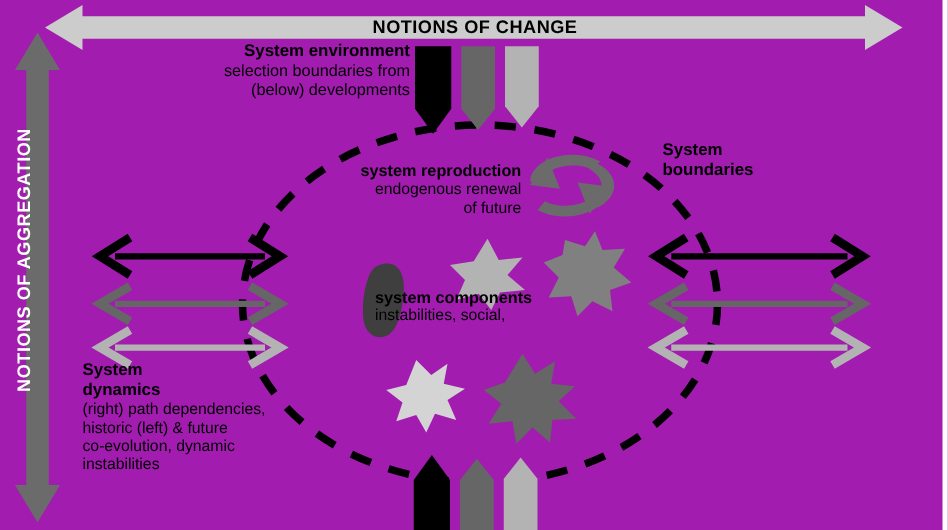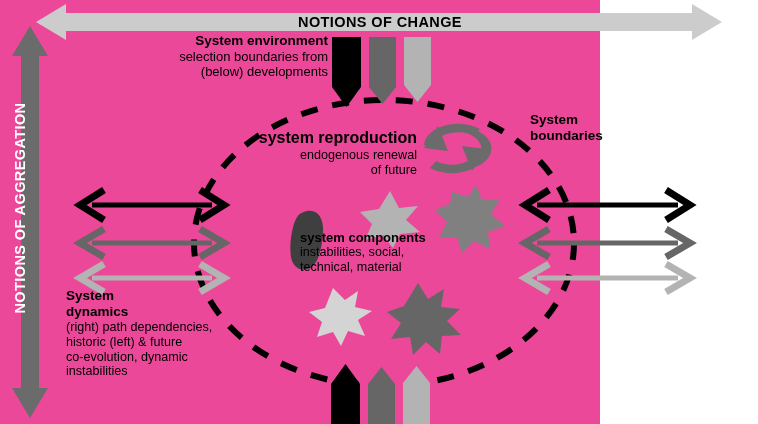--- a/index.html
+++ b/index.html
@@ -2,21 +2,21 @@
 <html><head>
 <meta charset="utf-8">
 <style>
   html,body{margin:0;padding:0;background:#ffffff;}
   body{
     width:758px;height:424px;
     font-family:"Liberation Sans", sans-serif;
     color:#000;
     overflow:hidden;
   }
-  #stage{position:relative;width:600px;height:424px;background:#ec4899;}
+  #stage{position:relative;width:754px;height:424px;background:#a21caf;}
   #stage svg.layer{position:absolute;left:0;top:0;width:758px;height:424px;}
 
   .txt{position:absolute;line-height:1.18;}
   .bold{font-weight:bold;}
 
   
   #banner-label{
     position:absolute;left:60px;top:8px;width:640px;height:28px;
     display:flex;align-items:center;justify-content:center;
     font-size:14.5px;font-weight:bold;letter-spacing:.4px;
@@ -28,21 +28,21 @@
     text-align:center;color:#fff;font-size:14.5px;font-weight:bold;
     letter-spacing:.4px;
     transform:rotate(-90deg);transform-origin:center center;
   }
 
   
   #sys-env{left:88px;top:33px;width:240px;text-align:right;font-size:13px;}
   #sys-env .hd{font-size:13.5px;}
 
   #sys-repro{left:232px;top:129px;width:185px;text-align:right;font-size:12.6px;}
-  #sys-repro .hd{font-size:16px;}
+  #sys-repro .hd{font-size:13px;}
 
   #sys-comp{left:300px;top:230px;width:170px;text-align:left;font-size:12.6px;}
   #sys-comp .hd{font-size:13px;}
 
   #sys-bound{left:530px;top:112px;width:130px;text-align:left;font-size:13.5px;font-weight:bold;}
 
   #sys-dyn{left:66px;top:288px;width:175px;text-align:left;font-size:12.6px;}
   #sys-dyn .hd{font-size:13.5px;}
 </style>
 </head>
@@ -167,21 +167,20 @@
 
   <div class="txt" id="sys-repro">
     <div class="bold hd">system reproduction</div>
     <div>endogenous renewal</div>
     <div>of future</div>
   </div>
 
   <div class="txt" id="sys-comp">
     <div class="bold hd">system components</div>
     <div>instabilities, social,</div>
-    <div>technical, material</div>
   </div>
 
   <div class="txt" id="sys-bound">
     <div>System</div>
     <div>boundaries</div>
   </div>
 
   <div class="txt" id="sys-dyn">
     <div class="bold hd">System</div>
     <div class="bold hd">dynamics</div>

